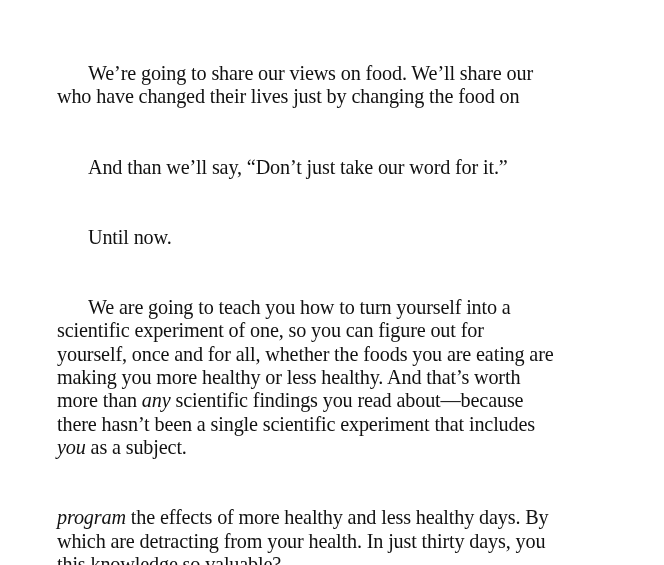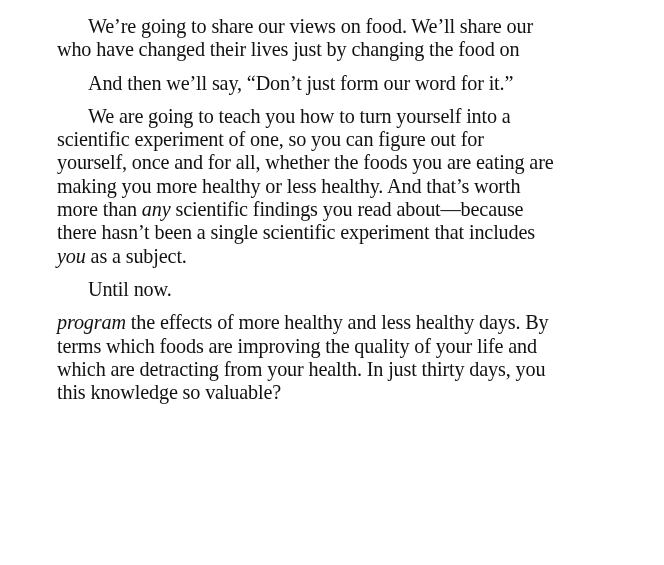--- a/index.html
+++ b/index.html
@@ -30,53 +30,53 @@
     }
     .line {
       display: block;
       white-space: nowrap;
     }
     .line.first {
       padding-left: 31px;
     }
     .para.lines {
       text-indent: 0;
+      margin-top: 47px;
     }
     em {
       font-style: italic;
     }
   </style>
 </head>
 <body>
 
 <div class="page">
 
   <p class="para lines">
     <span class="line first">We’re going to share our views on food. We’ll share our</span>
     <span class="line">who have changed their lives just by changing the food on</span>
   </p>
 
   <p class="para lines">
-    <span class="line first">And then we’ll say, “Don’t just form our word for it.”</span>
+    <span class="line first">And than we’ll say, “Don’t just take our word for it.”</span>
+  </p>
+
+  <p class="para lines">
+    <span class="line first">Until now.</span>
   </p>
 
   <p class="para lines">
     <span class="line first">We are going to teach you how to turn yourself into a</span>
     <span class="line">scientific experiment of one, so you can figure out for</span>
     <span class="line">yourself, once and for all, whether the foods you are eating are</span>
     <span class="line">making you more healthy or less healthy. And that’s worth</span>
     <span class="line"><span>more than </span><em>any</em><span> scientific findings you read about—because</span></span>
     <span class="line">there hasn’t been a single scientific experiment that includes</span>
     <span class="line"><em>you</em><span> as a subject.</span></span>
   </p>
 
   <p class="para lines">
-    <span class="line first">Until now.</span>
-  </p>
-
-  <p class="para lines">
     <span class="line"><em>program</em><span> the effects of more healthy and less healthy days. By</span></span>
-    <span class="line">terms which foods are improving the quality of your life and</span>
     <span class="line">which are detracting from your health. In just thirty days, you</span>
     <span class="line">this knowledge so valuable?</span>
   </p>
 
 </div>
 
 </body></html>

